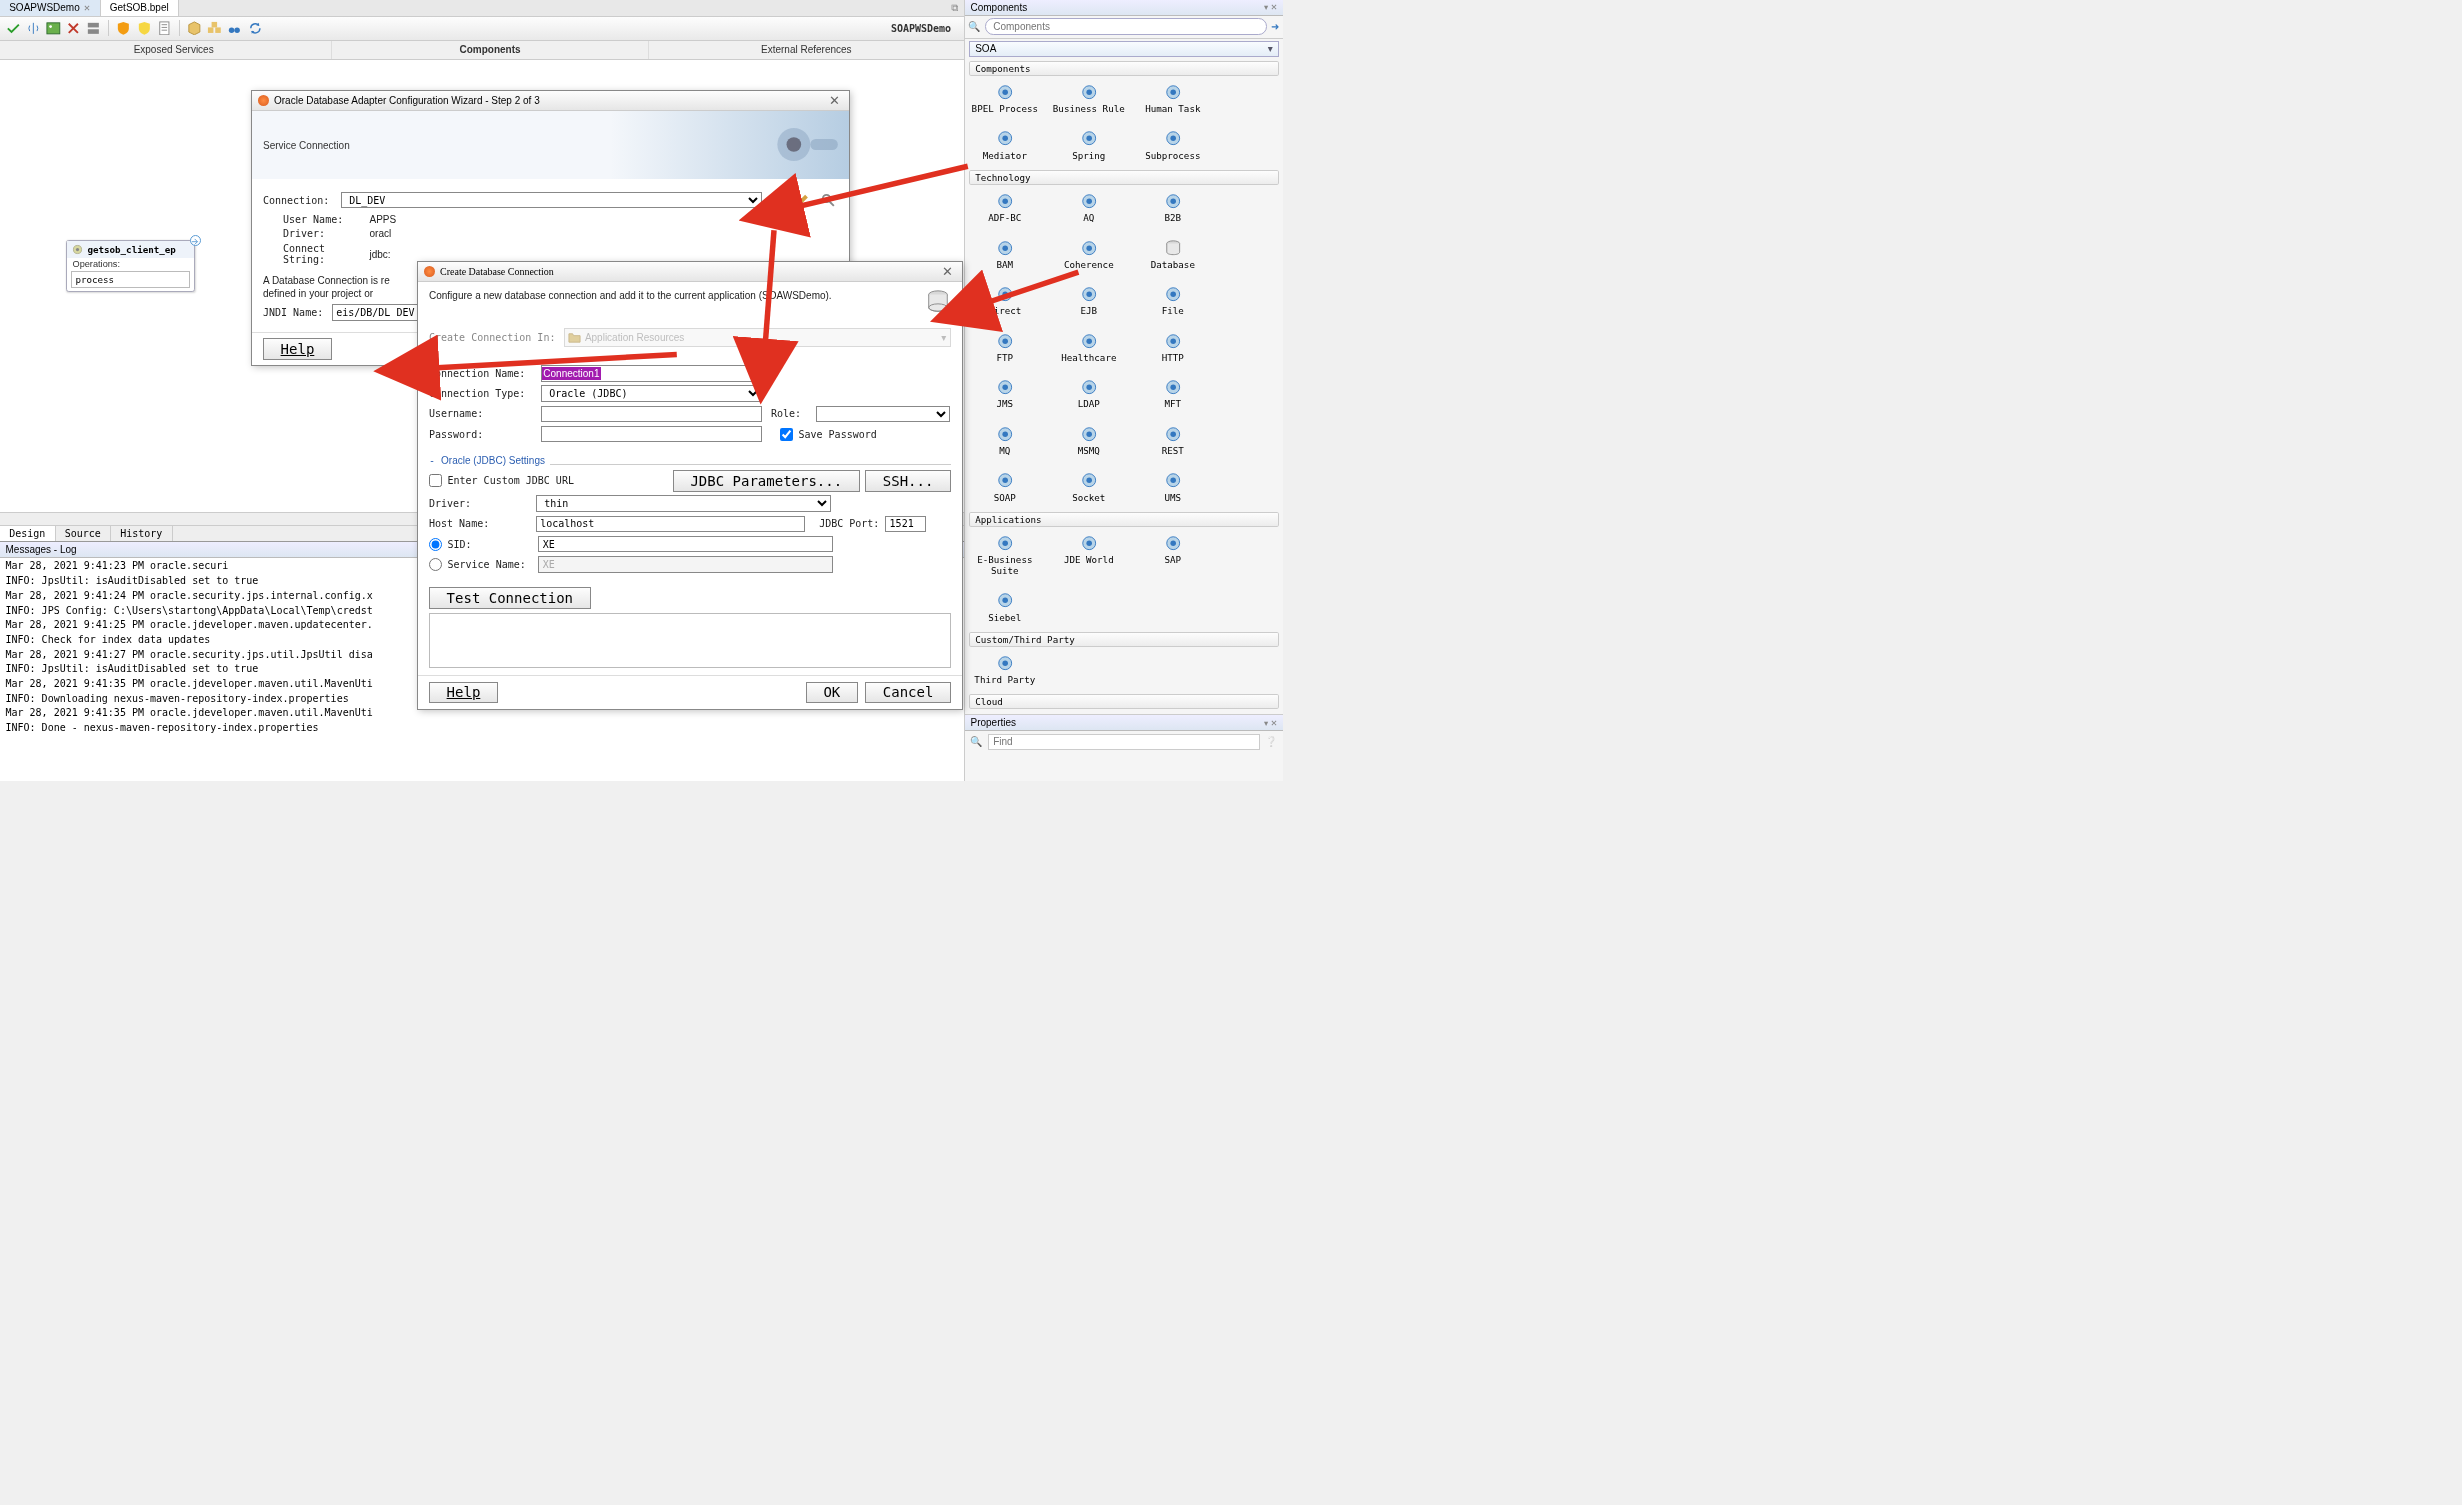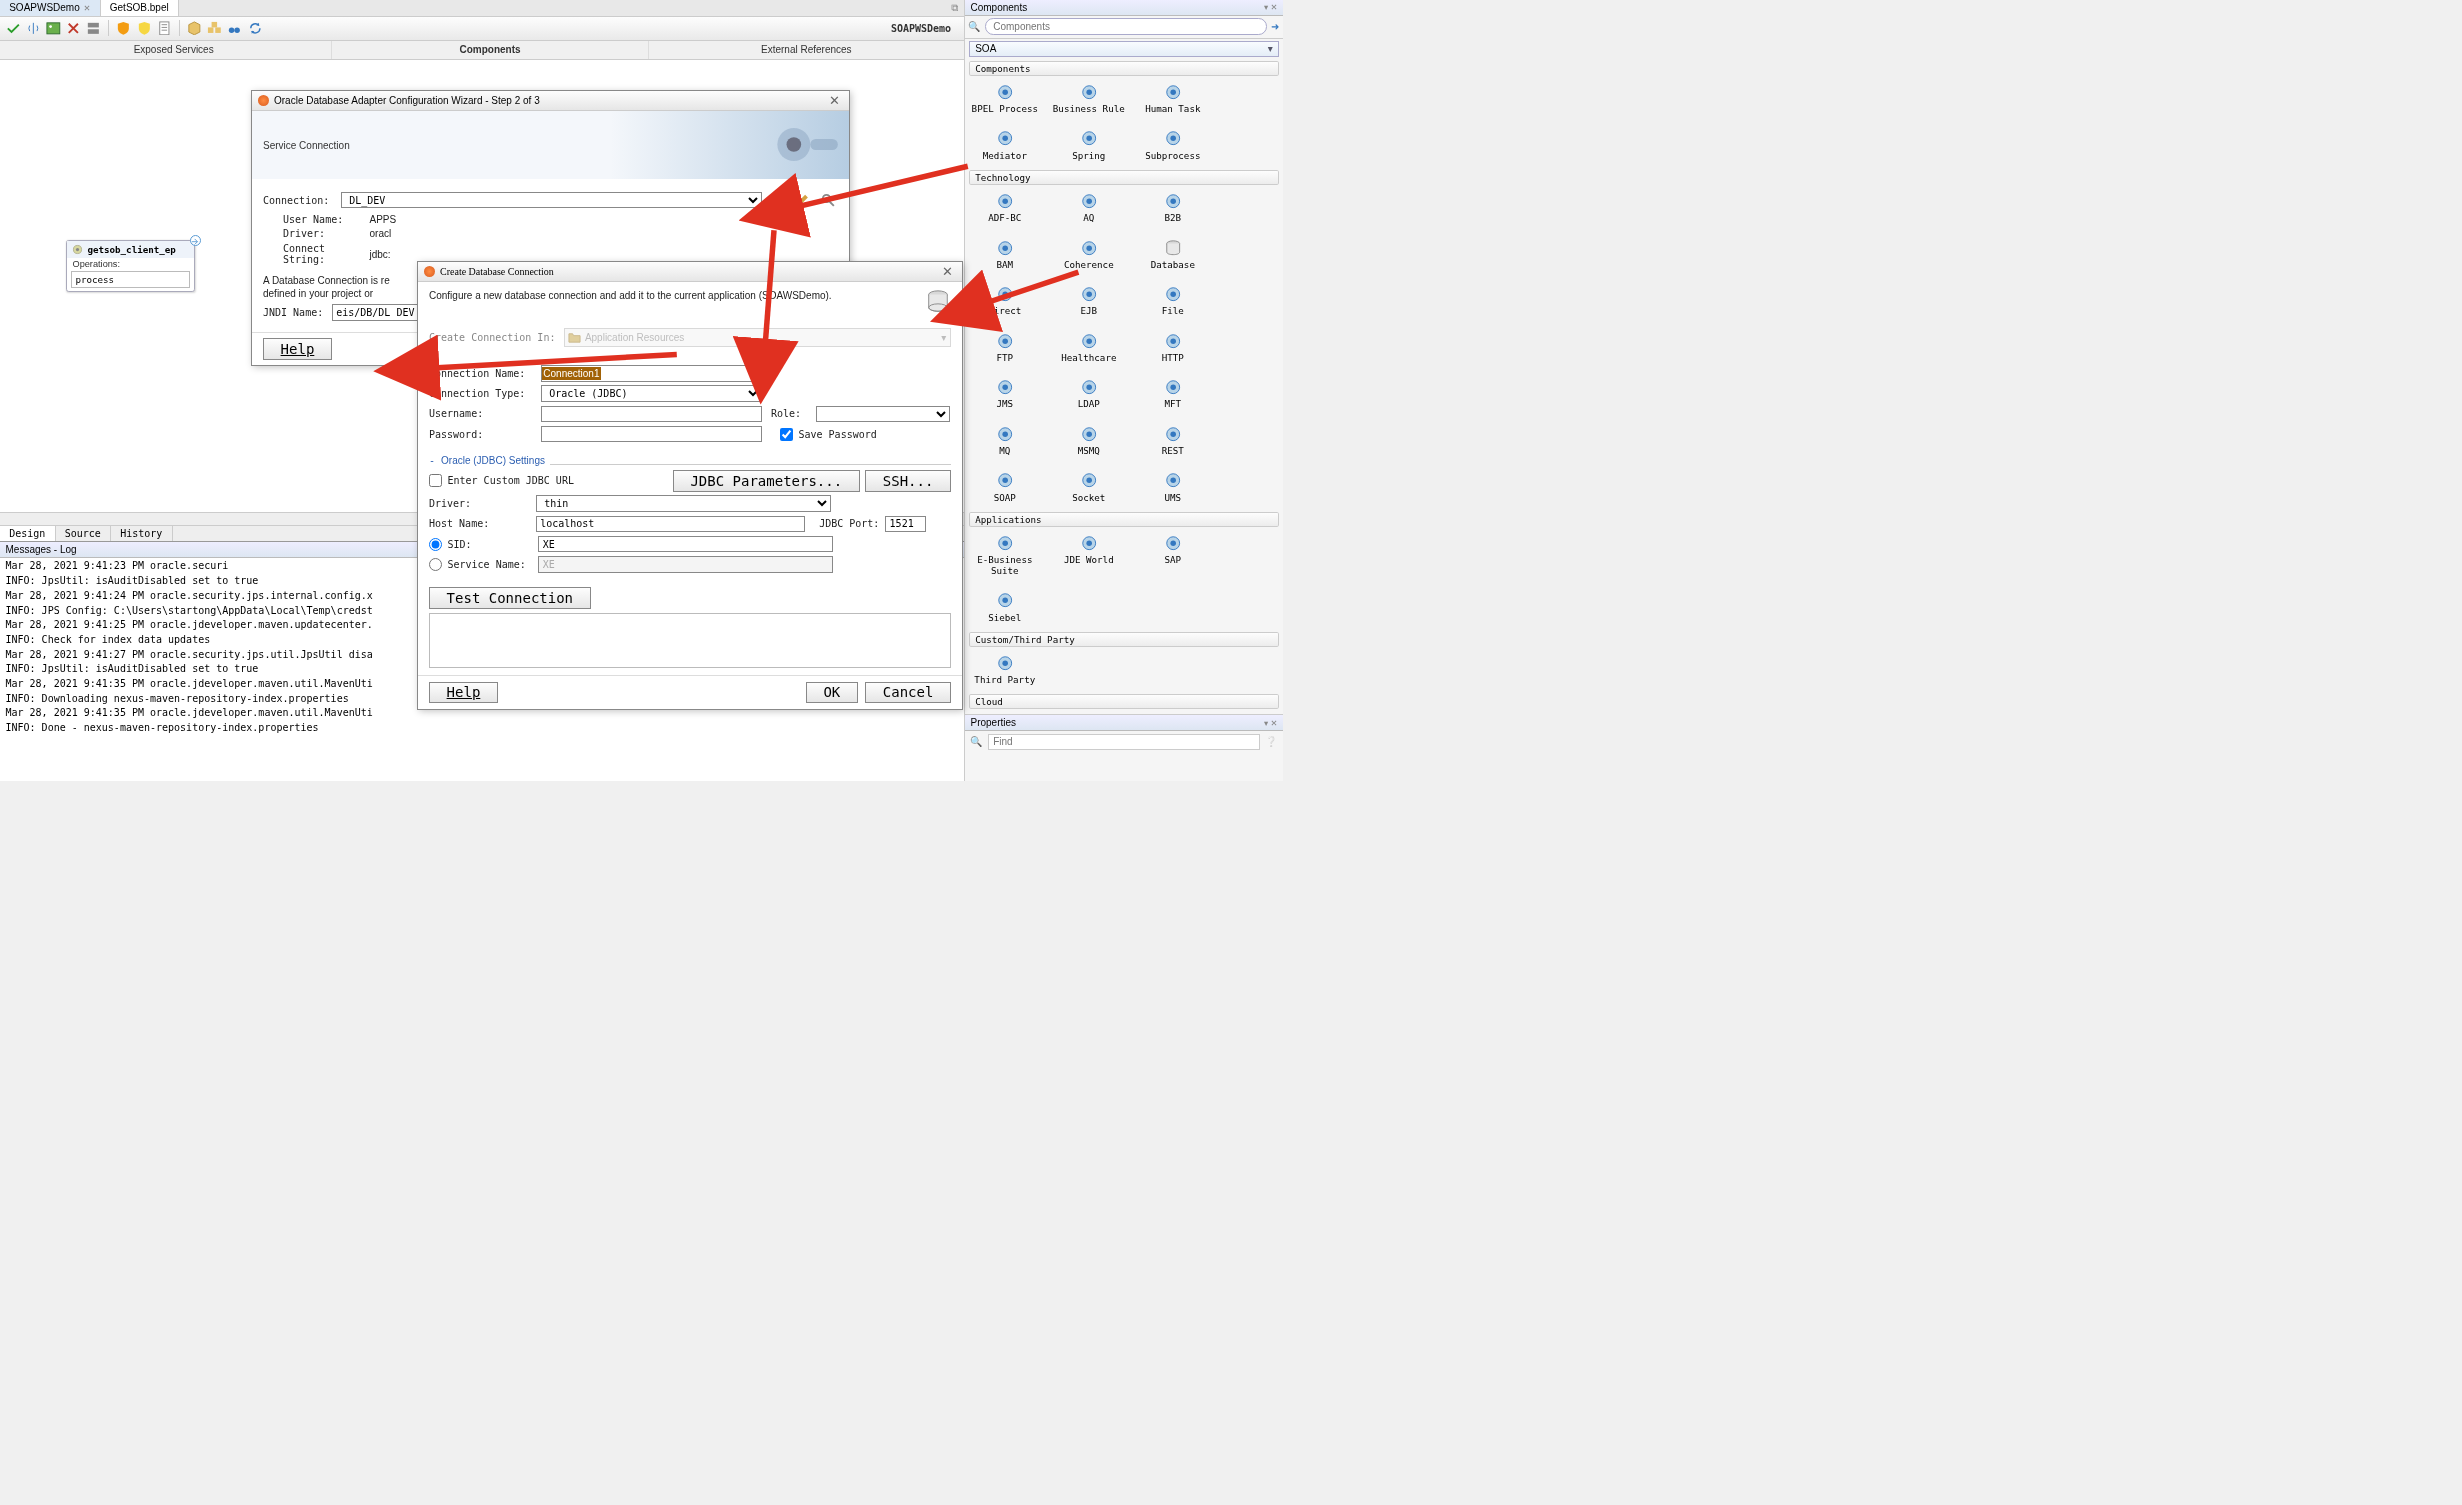--- a/index.html
+++ b/index.html
@@ -53,21 +53,21 @@
 .dialog .banner .gear-art { position:absolute; right:9.2px; top:5.5px; opacity:.8;}
 .dialog .body { padding:7.4px 11px; font-family:monospace; font-size:10px; color:#222;}
 .dialog .body p { margin-bottom:3.7px; line-height:13px;}
 .dialog .row { display:flex; align-items:center; margin:3.7px 0; gap:5.5px;}
 .dialog label { font-family:monospace; font-size:10px;}
 .dialog select, .dialog input[type=text], .dialog input[type=password]{ border:0.9px solid #888; height:16.6px; padding:0 3.7px; font-family:monospace; font-size:10px; background:#fff;}
 .dialog .icon-btn { width:20px; height:20px; display:flex; align-items:center; justify-content:center; cursor:pointer;}
 .dialog .btn { border:0.9px solid #888; background:linear-gradient(#fdfdfd,#e6e6e6); padding:1.8px 16.6px; cursor:pointer; font-family:monospace; font-size:14px;}
 .dialog .footer { padding:5.5px 11px; border-top:0.9px solid #ddd; display:flex; gap:7.4px;}
 
-.selected-text { background:#a16207; color:#fff;text-align:right;}
+.selected-text { background:#a21caf; color:#fff;text-align:right;}
 
 .fieldset-label { color:#2a5db0; font-family:monospace; font-size:10px;}
 .hr-line{border-top:0.9px solid #ccc; flex:1; height:0.9px; margin-left:5.5px; margin-top:7.4px;}
 
 
 .panel-title { background:linear-gradient(#eef,#dde6f2); padding:1.8px 5.5px; border-bottom:0.9px solid #bbb; font-size:10px; display:flex; align-items:center;}
 .panel-title .ctl{margin-left:auto; color:#888; font-size:8.3px; cursor:pointer;}
 .search-row{display:flex; align-items:center; padding:2.8px 3.7px; gap:3.7px; border-bottom:0.9px solid #ccc;}
 .search-row input{flex:1; height:16.6px; border:0.9px solid #aac; border-radius:8.3px; padding:0 7.4px;}
 .combo-bar{background:linear-gradient(#f8fbff,#e4edf7); border:0.9px solid #aac; margin:1.8px 3.7px; padding:1.8px 5.5px; display:flex; align-items:center; cursor:pointer;}

